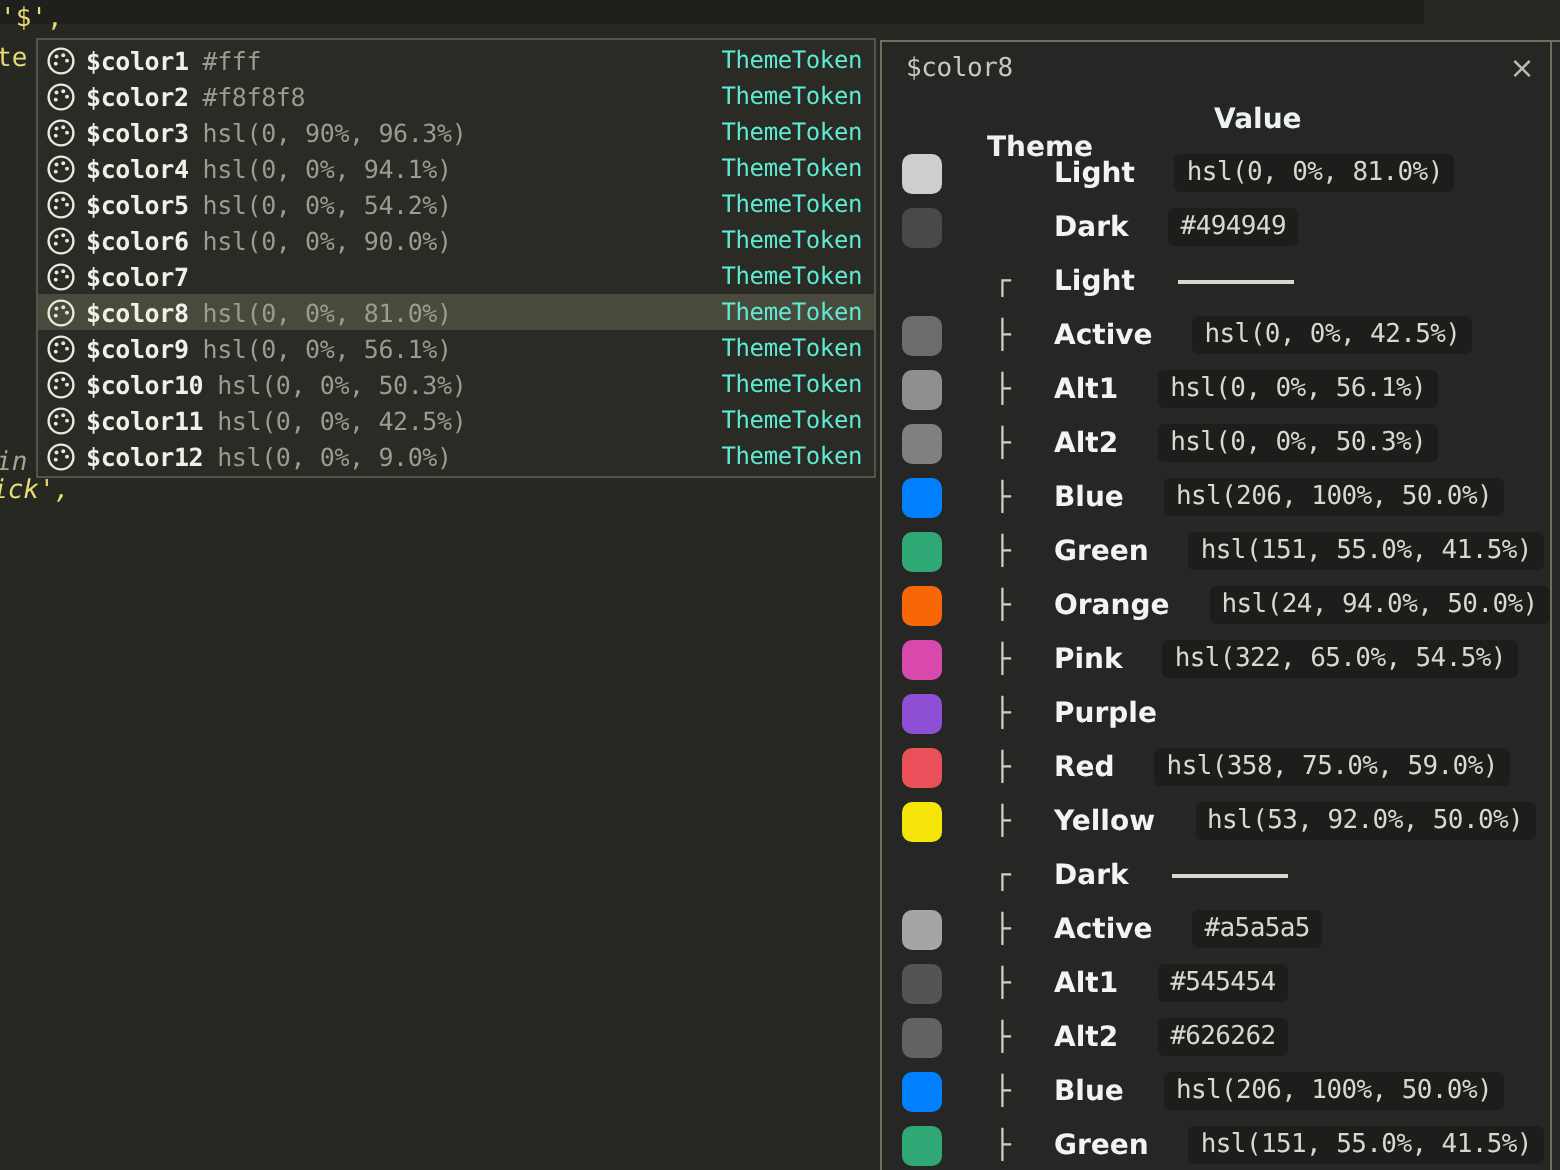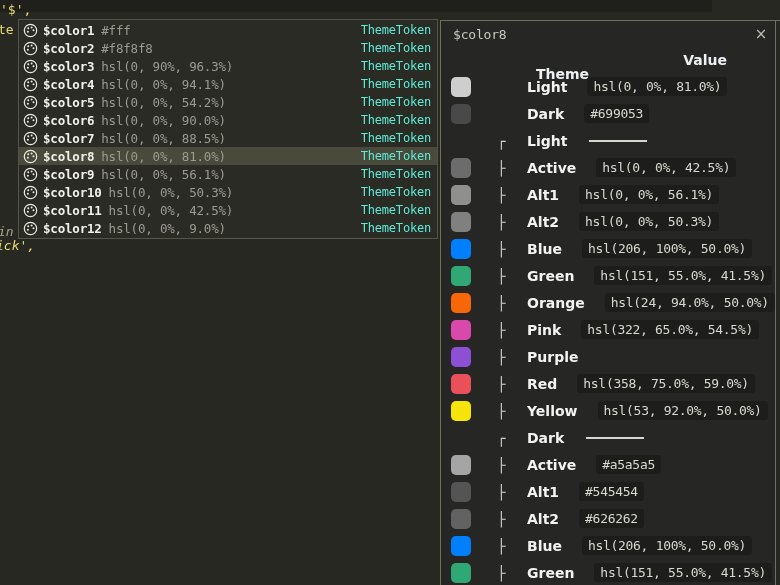--- a/index.html
+++ b/index.html
@@ -147,27 +147,27 @@
     display: flex;
     align-items: center;
     height: 26px;
     font-size: 14px;
     font-weight: bold;
     color: #eef1f3;
   }
   .col-theme-head {
     width: 138px;
     margin-left: 10px;
-    text-align: right;
+    text-align: center;
     margin-top: 28px;
   }
   .col-value-head {
     width: 120px;
     margin-left: 18px;
-    text-align: right;
+    text-align: left;
   }
 
   .theme-row {
     display: flex;
     align-items: center;
     height: 27px;
     padding-left: 10px;
     box-sizing: border-box;
     gap: 20px;
   }
@@ -324,21 +324,20 @@
       <span class="ac-icon">
         <svg width="15" height="15" viewBox="0 0 16 16">
           <circle cx="8" cy="8" r="6.6" fill="none" stroke="#e8e8de" stroke-width="1.3"></circle>
           <circle cx="5.6" cy="5.6" r="1.05" fill="#e8e8de"></circle>
           <circle cx="9.2" cy="4.9" r="1.05" fill="#e8e8de"></circle>
           <circle cx="11.2" cy="7.8" r="1.05" fill="#e8e8de"></circle>
           <circle cx="5.2" cy="9.4" r="1.05" fill="#e8e8de"></circle>
         </svg>
       </span>
       <span class="ac-name">$color7</span>
-      <span class="ac-value">hsl(0, 0%, 88.5%)</span>
       <span class="ac-kind">ThemeToken</span>
     </div>
     <div class="ac-row selected">
       <span class="ac-icon">
         <svg width="15" height="15" viewBox="0 0 16 16">
           <circle cx="8" cy="8" r="6.6" fill="none" stroke="#e8e8de" stroke-width="1.3"></circle>
           <circle cx="5.6" cy="5.6" r="1.05" fill="#e8e8de"></circle>
           <circle cx="9.2" cy="4.9" r="1.05" fill="#e8e8de"></circle>
           <circle cx="11.2" cy="7.8" r="1.05" fill="#e8e8de"></circle>
           <circle cx="5.2" cy="9.4" r="1.05" fill="#e8e8de"></circle>
@@ -422,21 +421,21 @@
         <span class="theme-label">Light</span>
         <span class="value-cell">
           <span class="value-chip">hsl(0, 0%, 81.0%)</span>
         </span>
       </div>
       <div class="theme-row">
         <span class="swatch" style="background: rgb(73, 73, 73);"></span>
         <span class="branch none"></span>
         <span class="theme-label">Dark</span>
         <span class="value-cell">
-          <span class="value-chip">#699053</span>
+          <span class="value-chip">#494949</span>
         </span>
       </div>
       <div class="theme-row group">
         <span class="swatch empty"></span>
         <span class="branch">┌</span>
         <span class="theme-label">Light</span>
         <span class="value-cell">
           <span class="value-rule"></span>
         </span>
       </div>

